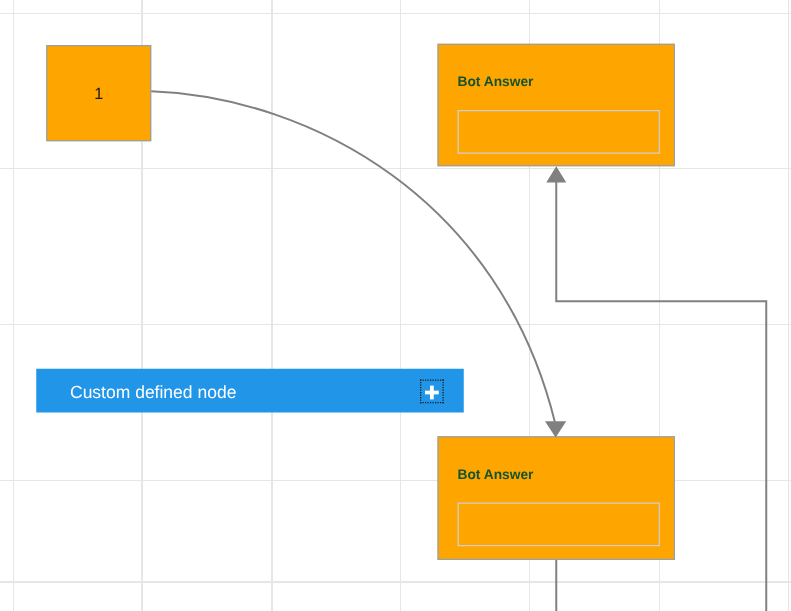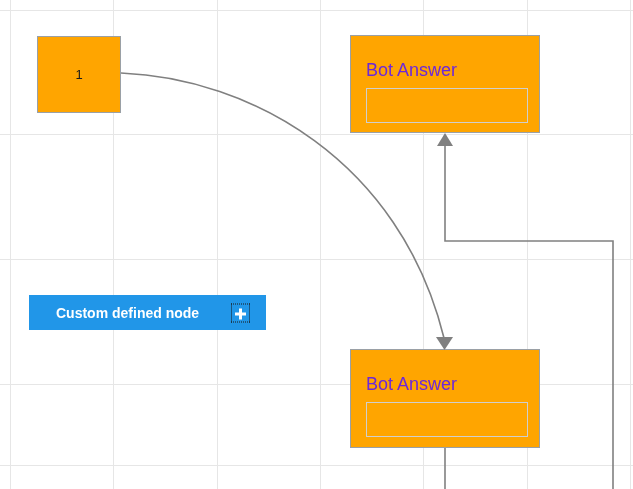--- a/index.html
+++ b/index.html
@@ -34,23 +34,24 @@
   }
   .node-num {
     display: flex;
     align-items: center;
     justify-content: center;
     font-size: 13px;
     color: #1a1a1a;
   }
   .node-title {
     position: absolute;
-    font-size: 18px;
-    color: #6d28d9;
+    font-size: 11px;
+    color: #14532d;
     white-space: nowrap;
+    font-weight: bold;
   }
   .node-slot {
     position: absolute;
     box-sizing: border-box;
     border: 1px solid #cfcfcf;
     background: transparent;
   }
 
   .palette-item {
     position: absolute;
@@ -121,21 +122,21 @@
   <div class="node" style="left:350px; top:35px; width:190px; height:98px;">
     <span class="node-title" style="left:15px; top:24px;">Bot Answer</span>
     <div class="node-slot" style="left:15px; top:52px; width:162px; height:35px;"></div>
   </div>
 
   <div class="node" style="left:350px; top:349px; width:190px; height:99px;">
     <span class="node-title" style="left:15px; top:24px;">Bot Answer</span>
     <div class="node-slot" style="left:15px; top:52px; width:162px; height:35px;"></div>
   </div>
 
-  <div class="palette-item" style="left:29px; top:295px; width:237px; height:35px;font-weight:bold;">
+  <div class="palette-item" style="left:29px; top:295px; width:342px; height:35px;">
     <span class="palette-label">Custom defined node</span>
     <span class="palette-add">
       <span class="bar-h"></span>
       <span class="bar-v"></span>
     </span>
   </div>
 
   <svg id="edge-layer" viewBox="0 0 633 489" xmlns="http://www.w3.org/2000/svg">
     <path d="M121,73 C250,78 400,160 444,338" fill="none" stroke="#808080" stroke-width="1.6"></path>
     <polygon points="436,337 453,337 444.5,350" fill="#808080"></polygon>

